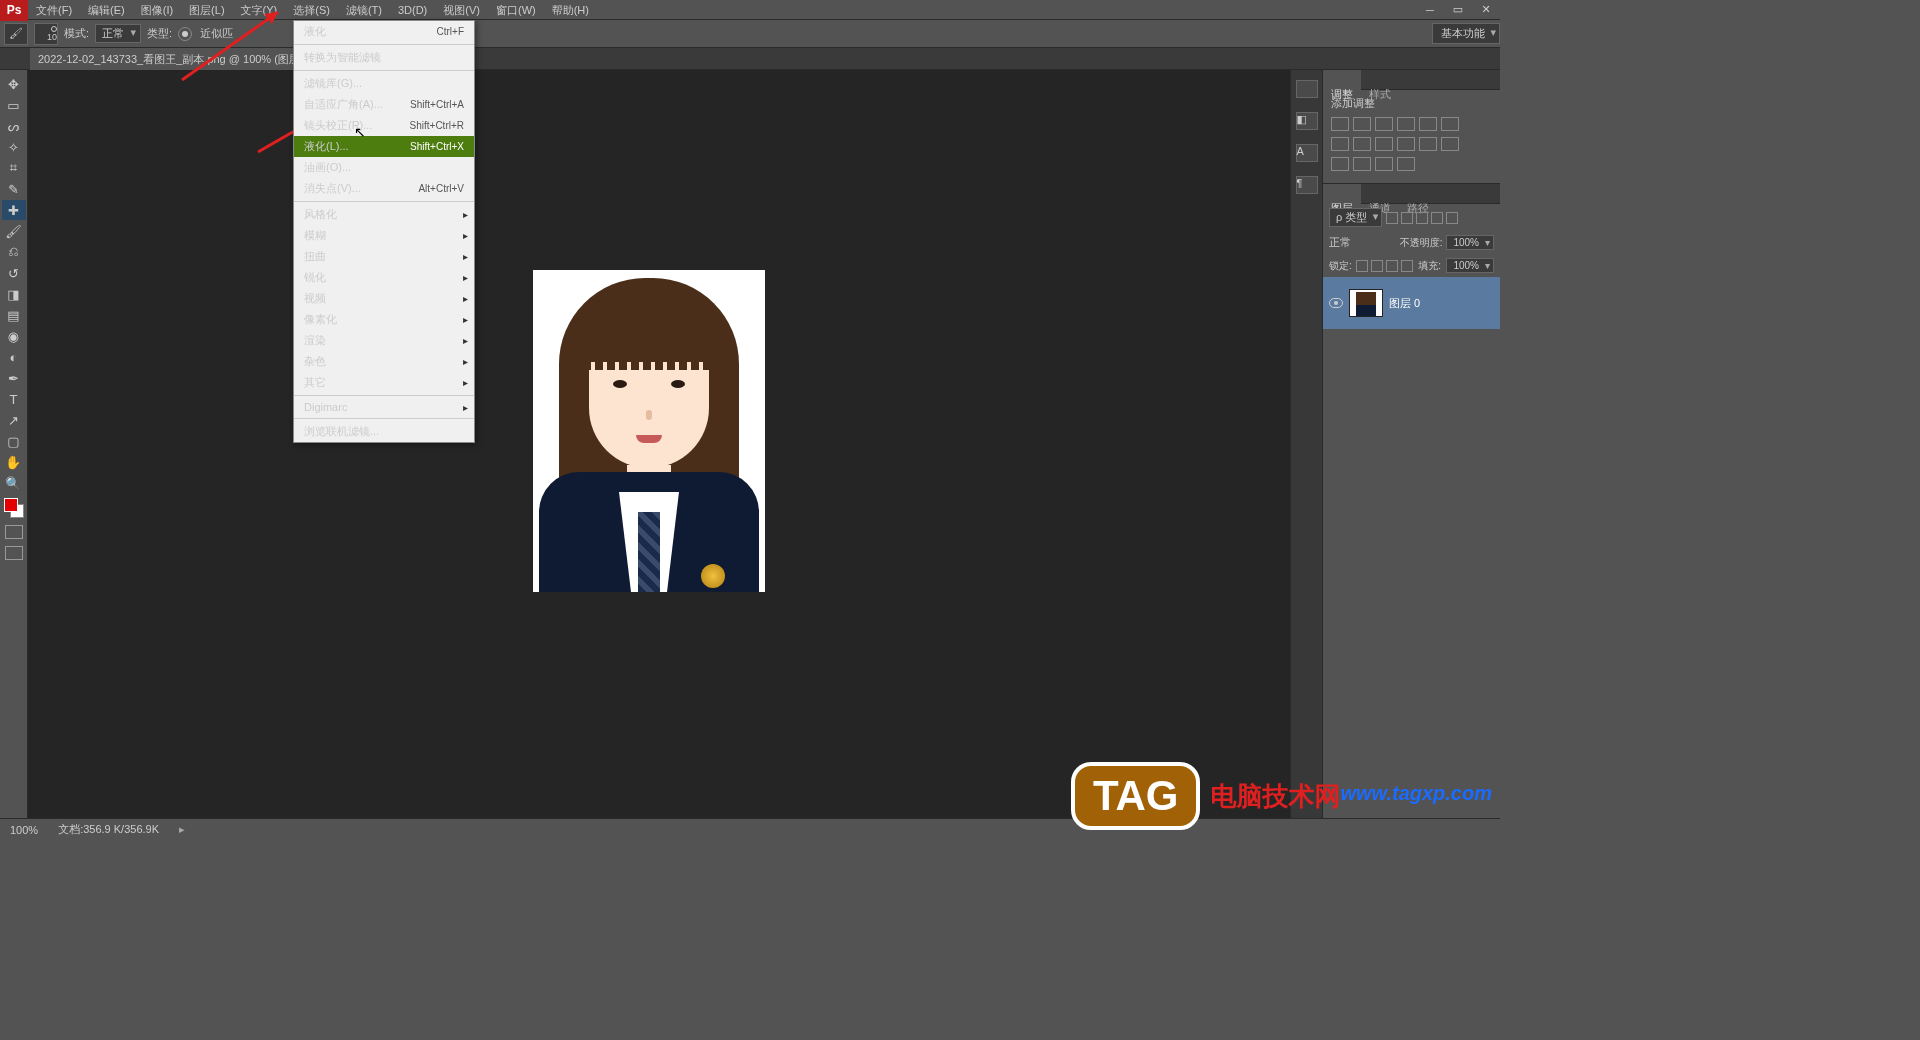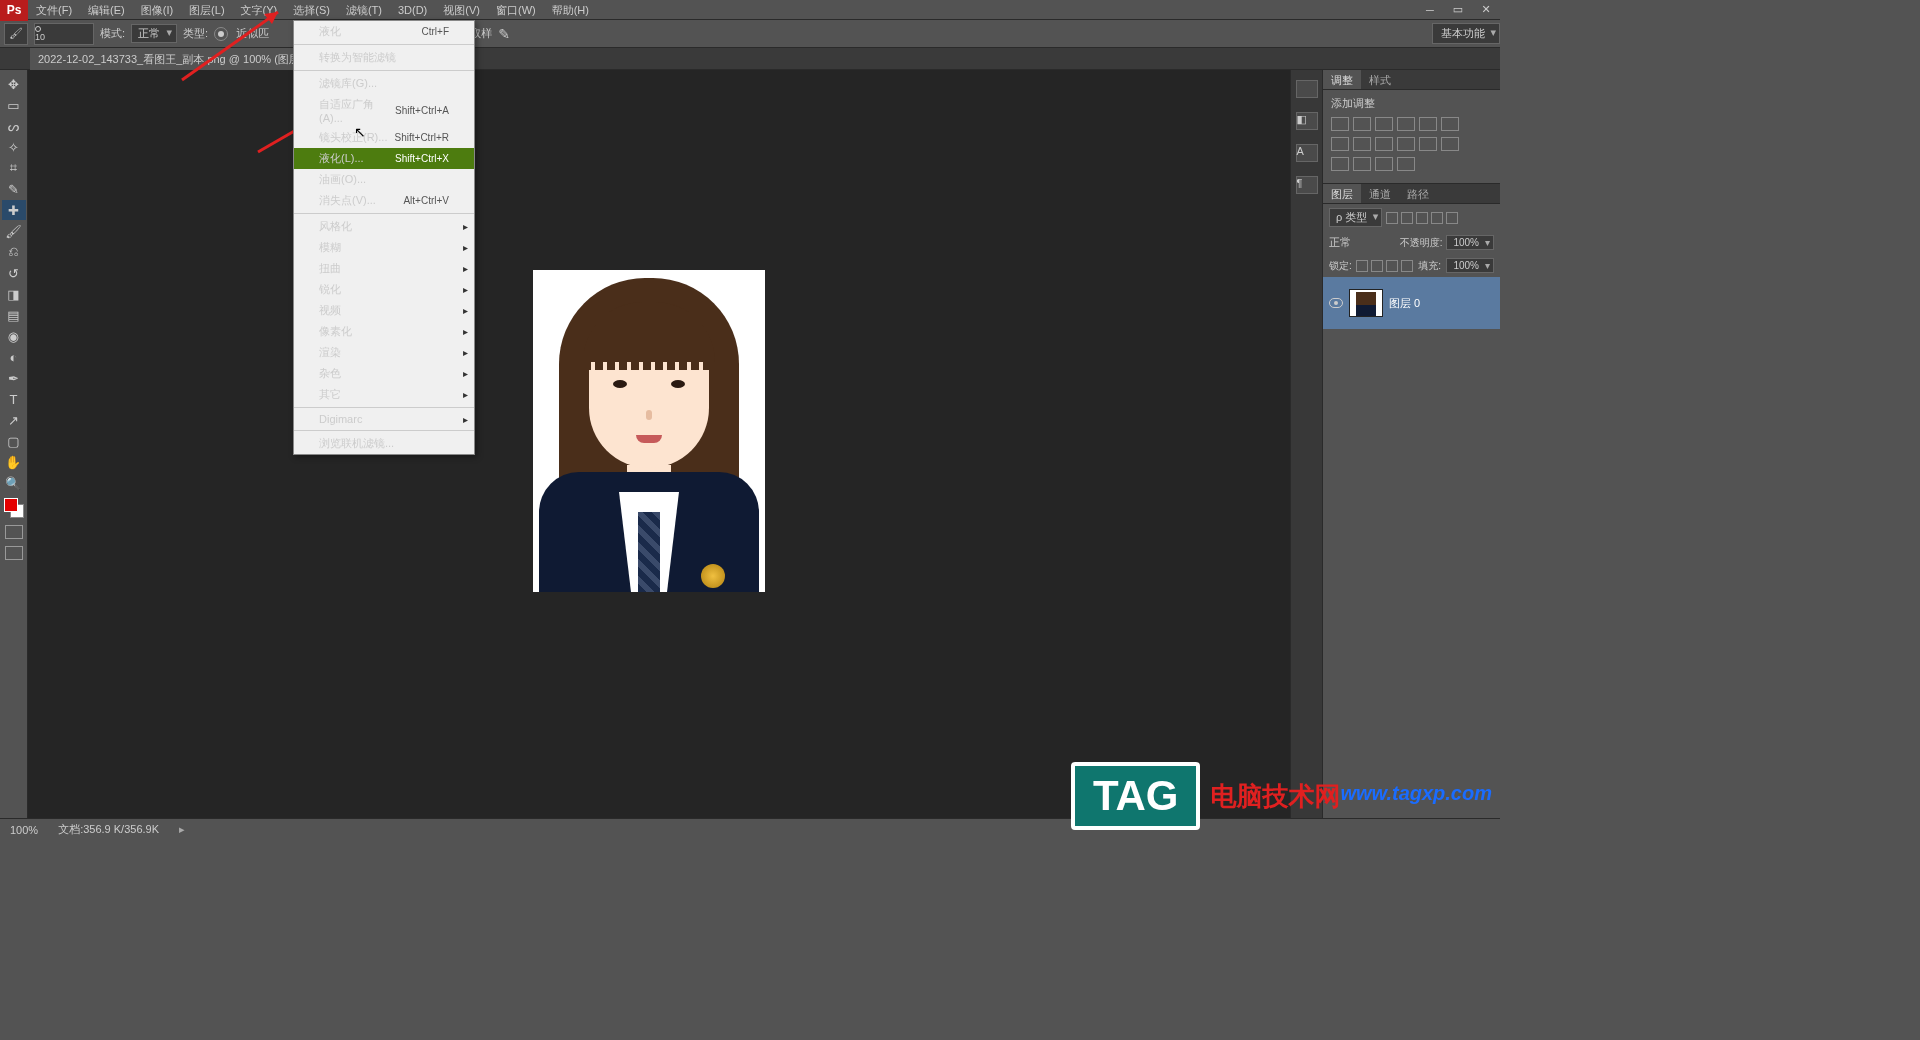--- a/index.html
+++ b/index.html
@@ -6,21 +6,21 @@
     body { width:1500px; height:840px; background:#535353; overflow:hidden; position:relative; }
     
     .menubar { display:flex; align-items:center; background:#535353; height:20px; border-bottom:1px solid #2a2a2a; }
     .ps-logo { width:28px; height:23px; display:flex; align-items:center; justify-content:center; color:#fff; font-weight:bold; font-size:12px; background:#b91c1c; }
     .menubar .item { padding:0 8px; line-height:20px; color:#ccc; cursor:pointer; }
     .win-controls { margin-left:auto; display:flex; }
     .win-controls div { width:28px; height:20px; display:flex; align-items:center; justify-content:center; cursor:pointer; }
     
     .optionsbar { display:flex; align-items:center; background:#535353; height:28px; border-bottom:1px solid #2a2a2a; padding-left:4px; gap:6px; }
     .tool-chip { width:24px; height:22px; background:#3a3a3a; display:flex; align-items:center; justify-content:center; border:1px solid #666; }
-    .brush-chip { width:60px; height:22px; background:#3a3a3a; display:flex; align-items:flex-start; justify-content:center; border:1px solid #666; position:relative; flex-direction:column; }
+    .brush-chip { width:24px; height:22px; background:#3a3a3a; display:flex; align-items:flex-end; justify-content:center; border:1px solid #666; position:relative; flex-direction:column; }
     .brush-dot{width:6px;height:6px;border:1px solid #ccc;border-radius:50%}
     .brush-num{font-size:9px;color:#ccc}
     .opt-label { color:#ccc; }
     .opt-select { background:#3a3a3a; border:1px solid #666; padding:1px 16px 1px 6px; color:#ccc; position:relative; }
     .opt-select::after{content:"▾";position:absolute;right:4px;color:#aaa}
     .opt-check { width:14px; height:14px; border:1px solid #888; border-radius:50%; display:inline-block; margin-right:2px; vertical-align:middle}
     .opt-check.on::after{content:"";display:block;width:6px;height:6px;background:#ccc;border-radius:50%;margin:3px}
     .wand{color:#ccc;font-size:14px}
     .workspace-right{margin-left:auto;display:flex;align-items:center;gap:6px;}
     .workspace-btn{background:#3a3a3a;border:1px solid #666;padding:2px 14px 2px 8px;color:#ccc;position:relative}
@@ -53,21 +53,21 @@
     .neck{position:absolute;top:195px;left:50%;transform:translateX(-50%);width:44px;height:30px;background:#fde4d0}
     .jacket{position:absolute;bottom:0;left:50%;transform:translateX(-50%);width:220px;height:120px;background:#0f1a33;border-radius:40px 40px 0 0}
     .shirt{position:absolute;bottom:0;left:50%;transform:translateX(-50%);width:60px;height:100px;background:#fff;clip-path:polygon(0 0,100% 0,80% 100%,20% 100%)}
     .tie{position:absolute;bottom:0;left:50%;transform:translateX(-50%);width:22px;height:80px;background:repeating-linear-gradient(45deg,#1a2a4a 0 6px,#3a4a6a 6px 12px)}
     .badge{position:absolute;bottom:4px;right:40px;width:24px;height:24px;border-radius:50%;background:radial-gradient(circle,#f0c040,#b08010)}
     
     .dock-collapsed { width:32px; background:#383838; border-left:1px solid #2a2a2a; display:flex; flex-direction:column; align-items:center; padding-top:10px; gap:14px; }
     .dock-collapsed div { width:22px; height:18px; background:#4a4a4a; border:1px solid #666; }
     .panels { width:178px; background:#535353; border-left:1px solid #2a2a2a; display:flex; flex-direction:column; }
     .panel-tabs { display:flex; border-bottom:1px solid #2a2a2a; background:#3a3a3a; height:20px;}
-    .panel-tabs span{padding:3px 8px;color:#aaa;cursor:pointer}
+    .panel-tabs span{padding:17px 8px;color:#aaa;cursor:pointer}
     .panel-tabs span.active{background:#535353;color:#ddd}
     .panel-body { padding:6px 8px; border-bottom:1px solid #2a2a2a;}
     .adj-row { display:flex; gap:4px; margin-bottom:6px; }
     .adj-icon { width:18px; height:14px; border:1px solid #888; }
     .layers { flex:1; display:flex; flex-direction:column; }
     .lay-opts { display:flex; align-items:center; gap:4px; padding:4px 6px; font-size:10px;}
     .lay-opts .sel{background:#3a3a3a;border:1px solid #666;padding:1px 14px 1px 6px;position:relative}
     .lay-opts .sel::after{content:"▾";position:absolute;right:3px;color:#aaa}
     .lay-icons{display:flex;gap:3px}
     .lay-icons span{width:12px;height:12px;border:1px solid #888}
@@ -79,34 +79,34 @@
     .layer-item .eye{position:static;width:14px;height:10px;background:none;border:1px solid #ccc;border-radius:6px}
     .layer-item .eye::after{content:"";display:block;width:4px;height:4px;background:#ccc;border-radius:50%;margin:2px auto}
     .layer-thumb{width:34px;height:28px;background:#fff;border:1px solid #222;display:flex;align-items:flex-end;justify-content:center;overflow:hidden}
     .layer-thumb .mini{width:20px;height:24px;background:linear-gradient(#4a2e1a 55%,#0f1a33 55%)}
     .layer-name{color:#fff}
     
     .status { position:absolute; bottom:0; left:0; right:0; height:22px; background:#535353; border-top:1px solid #2a2a2a; display:flex; align-items:center; padding:0 10px; gap:20px; color:#ccc;}
     .status .arrow{color:#aaa}
     
     .dropdown { position:absolute; top:20px; left:293px; width:182px; background:#f0f0f0; border:1px solid #888; box-shadow:2px 2px 6px rgba(0,0,0,.4); z-index:10; }
-    .dropdown .mi { display:flex; justify-content:space-between; align-items:center; padding:3px 25px; color:#000; font-size:11px; cursor:pointer; position:relative;}
+    .dropdown .mi { display:flex; justify-content:space-between; align-items:center; padding:3px 10px; color:#000; font-size:11px; cursor:pointer; position:relative;}
     .dropdown .mi.highlight{background:#4d7c0f;color:#fff}
     .dropdown .mi .sc{color:#555;font-size:10px}
     .dropdown .mi.highlight .sc{color:#fff}
     .dropdown .sep{height:1px;background:#ccc;margin:2px 0}
     .dropdown .mi.sub::after{content:"▸";position:absolute;right:6px;color:#333;font-size:10px}
     
     .arrow1{position:absolute;z-index:9;pointer-events:none}
     .arrow-line{stroke:#e02020;stroke-width:3;fill:none}
     .arrow-head{fill:#e02020}
     .cursor{position:absolute;top:124px;left:354px;z-index:11;font-size:14px;color:#000}
     
     .wm{position:absolute;bottom:10px;right:8px;display:flex;align-items:center;gap:10px;z-index:5}
-    .wm-tag{background:#0f766e;color:#fff;font-weight:900;font-size:42px;padding:6px 18px;border-radius:4px;border:4px solid #fff;font-family:Arial}
+    .wm-tag{background:#a16207;color:#fff;font-weight:900;font-size:42px;padding:6px 18px;border-radius:20px;border:4px solid #fff;font-family:Arial}
     .wm-txt{display:flex;flex-direction:row;line-height:1.1}
     .wm-txt .cn{color:#e02020;font-size:26px;font-weight:bold}
     .wm-txt .en{color:#1a6cff;font-size:20px;font-style:italic;font-weight:bold}
   </style>
 </head>
 <body>
 
 <div class="menubar">
   <div class="ps-logo">Ps</div>
   <span class="item">文件(F)</span>

